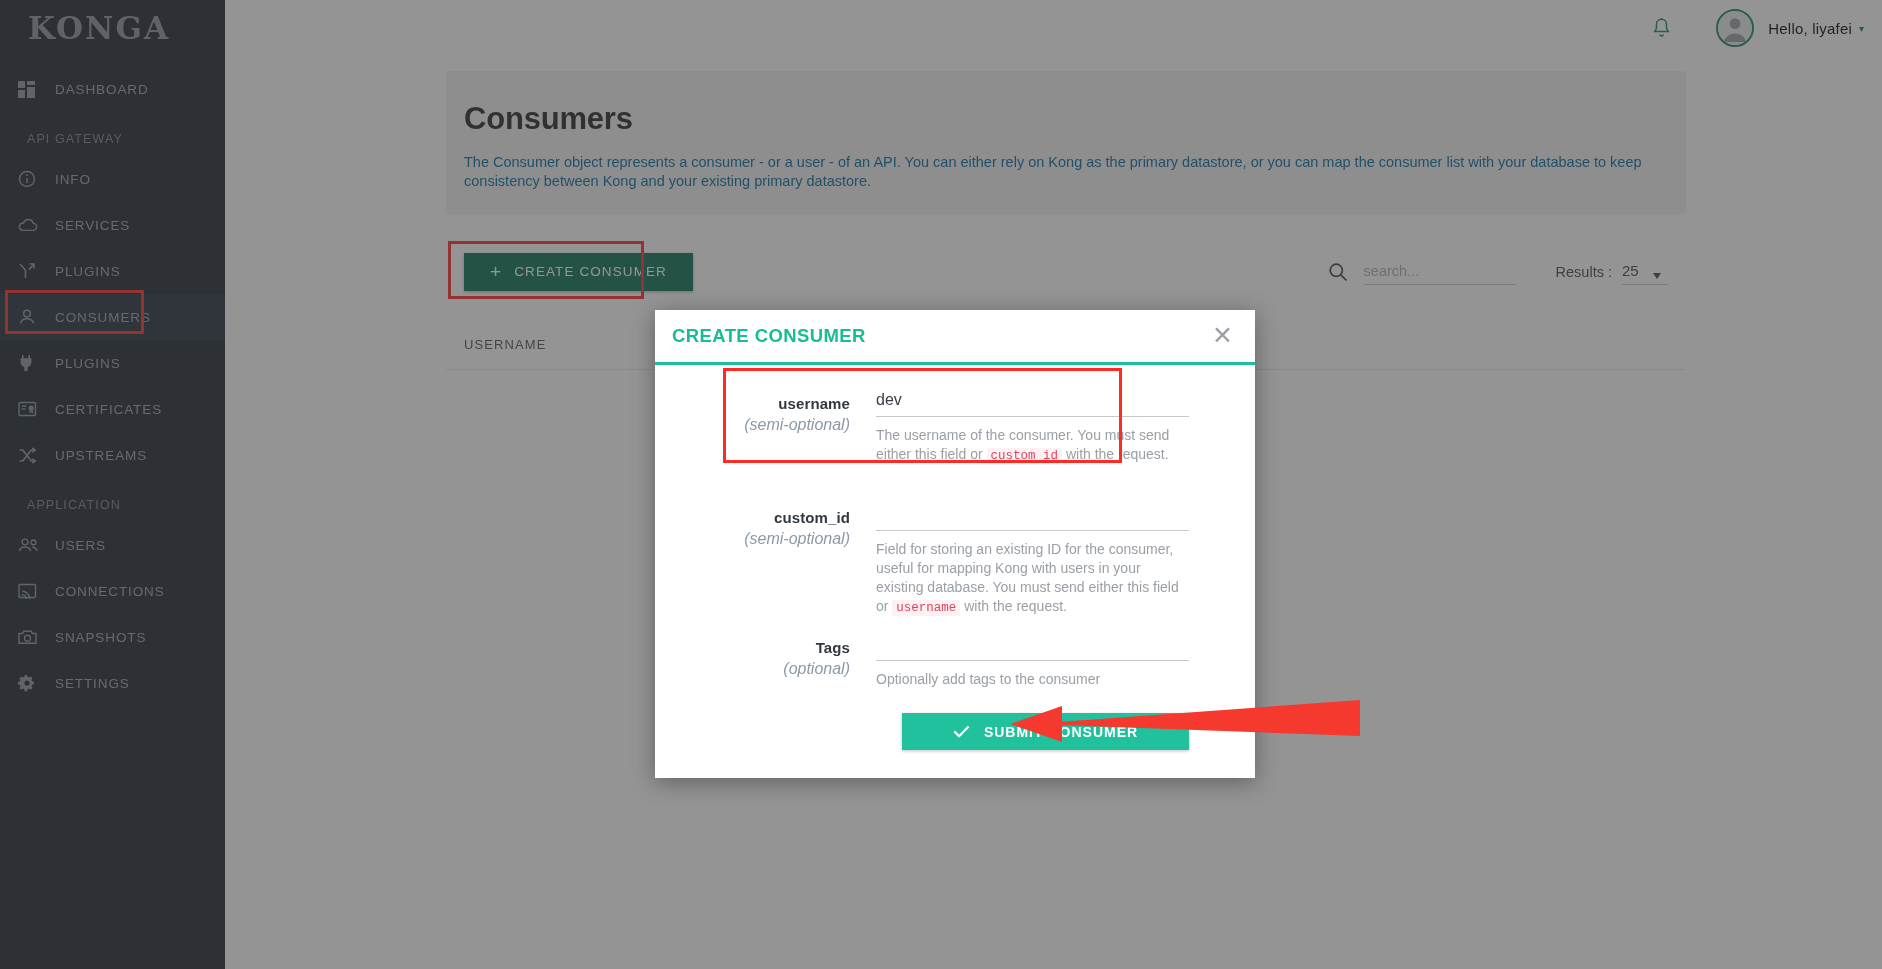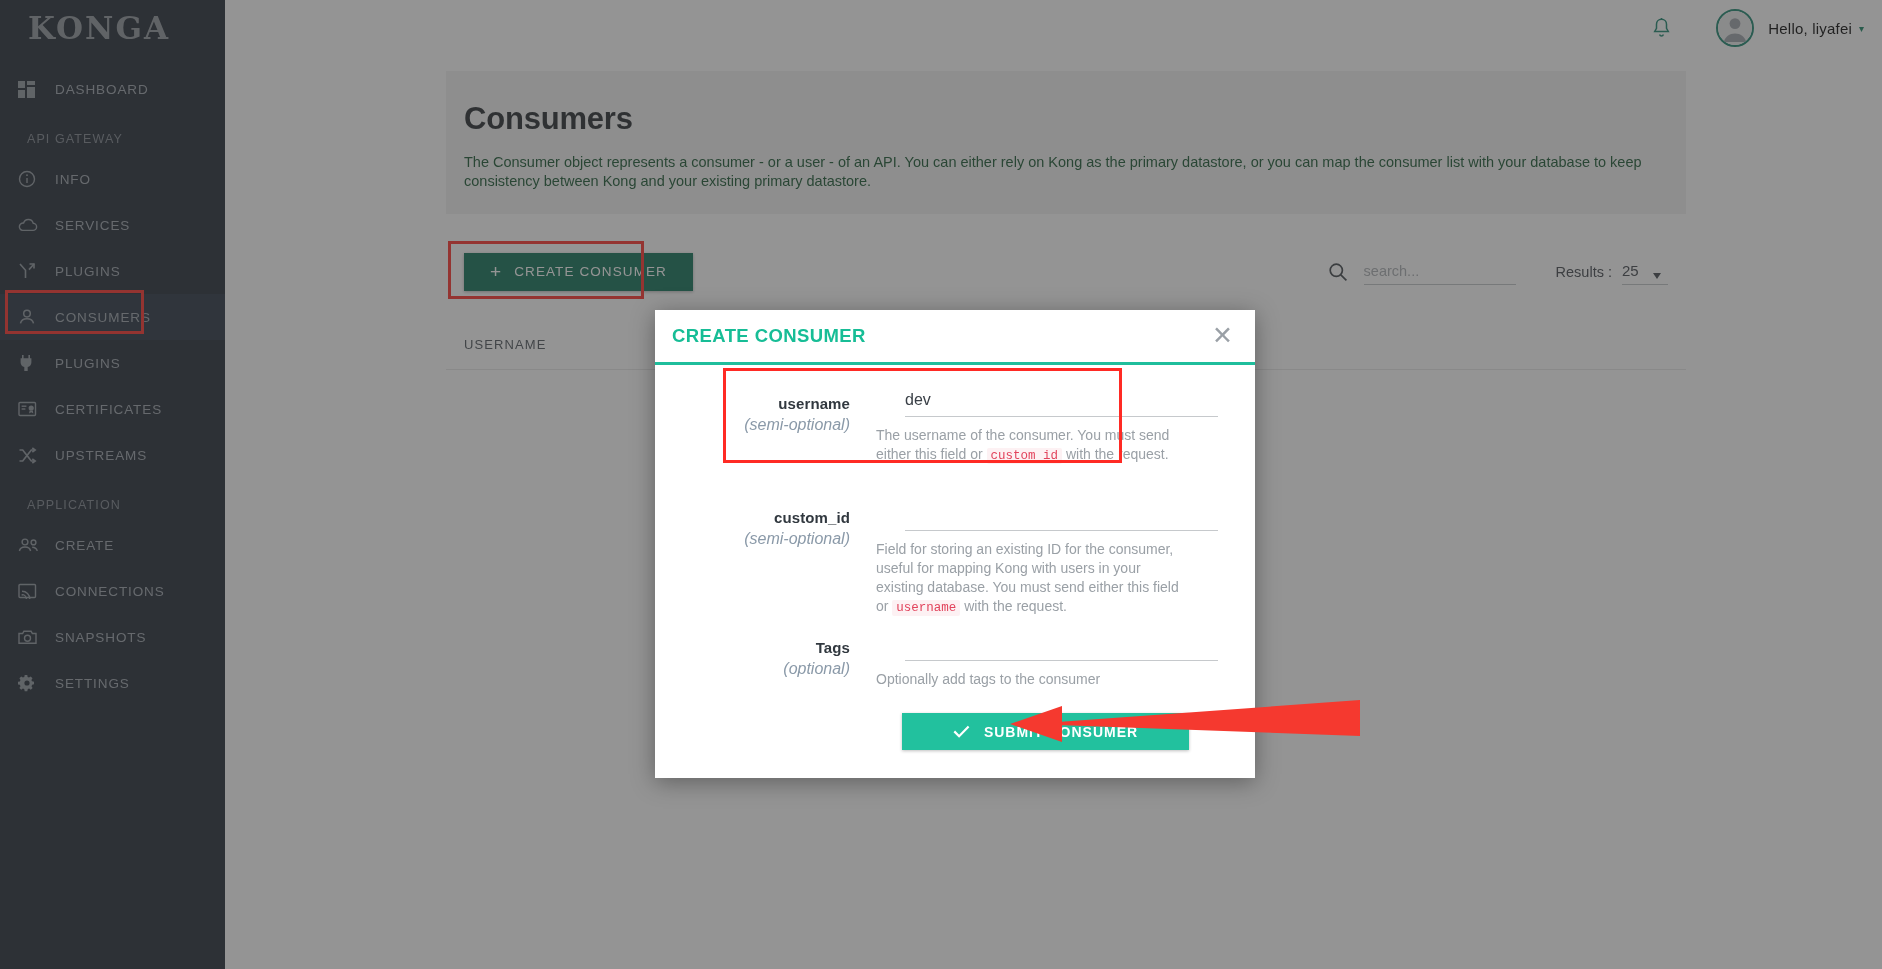--- a/index.html
+++ b/index.html
@@ -82,21 +82,21 @@
     position: absolute; left: 221px; top: 15px;
     width: 1240px;
   }
   .page-head { background: #f2f2f2; padding: 30px 0 22px 0; }
   .page-title {
     font-size: 31px; font-weight: bold; color: #1f2529;
     padding-left: 18px; letter-spacing: -.2px;
   }
   .page-desc {
     margin-top: 16px; padding-left: 18px; padding-right: 20px;
-    font-size: 14.5px; line-height: 1.34; color: #14532d;
+    font-size: 14.5px; line-height: 1.34; color: #0369a1;
     max-width: 1222px;
   }
   .toolbar {
     margin-top: 30px; height: 56px;
     display: flex; align-items: center; position: relative;
   }
   .btn-create {
     margin-left: 18px; height: 38px; background: #0b6e53;
     color: #ffffff; border: none; cursor: pointer;
     font-size: 13.5px; letter-spacing: 1.1px; font-weight: 500;
@@ -190,21 +190,21 @@
   }
   .fopt {
     font-size: 16px; color: #8a99a8; font-style: italic;
     margin-top: 3px;
   }
   .fright { flex: 1; min-width: 0; }
   .finput {
     width: 100%; border: none; border-bottom: 1px solid #c6c9cc;
     outline: none; font-size: 16px; color: #3a4047;
     font-family: "Liberation Sans", sans-serif;
-    background: transparent; padding: 4px 0 7px 0; margin-left: 29px;
+    background: transparent; padding: 4px 0 7px 0;
   }
   .finput::placeholder { color: #9aa0a6; }
   .fhelp {
     margin-top: 9px; font-size: 14px; line-height: 1.36;
     color: #9aa0a6;
   }
   .code {
     font-family: "Liberation Mono", "DejaVu Sans Mono", monospace;
     font-size: 12.5px; background: #fdf1f3; color: #e2435c;
     padding: 1px 4px; border-radius: 2px;
@@ -336,21 +336,21 @@
 
       <div class="nav-item">
         <span class="ico">
           <svg width="21" height="16" viewBox="0 0 21 16" fill="none" stroke="currentColor" stroke-width="1.4">
               <circle cx="7" cy="5" r="2.9"></circle>
               <circle cx="15.5" cy="5.4" r="2.4"></circle>
               <path d="M1.4 14c.5-2.6 2.8-4 5.6-4s5.1 1.4 5.6 4"></path>
               <path d="M14.2 10.2c2.6.1 4.6 1.4 5 3.8"></path>
             </svg>
         </span>
-        <span class="nav-label">CREATE</span>
+        <span class="nav-label">USERS</span>
       </div>
 
       <div class="nav-item">
         <span class="ico">
           <svg width="19" height="16" viewBox="0 0 19 16" fill="none" stroke="currentColor" stroke-width="1.4">
               <rect x="1" y="1.5" width="16.5" height="13" rx="1"></rect>
               <path d="M4 11.6a4.4 4.4 0 0 1 4.4 4.4"></path>
               <path d="M4 8.2A7.8 7.8 0 0 1 11.8 16"></path>
               <circle cx="4.2" cy="11.8" r=".2" fill="currentColor"></circle>
             </svg>

